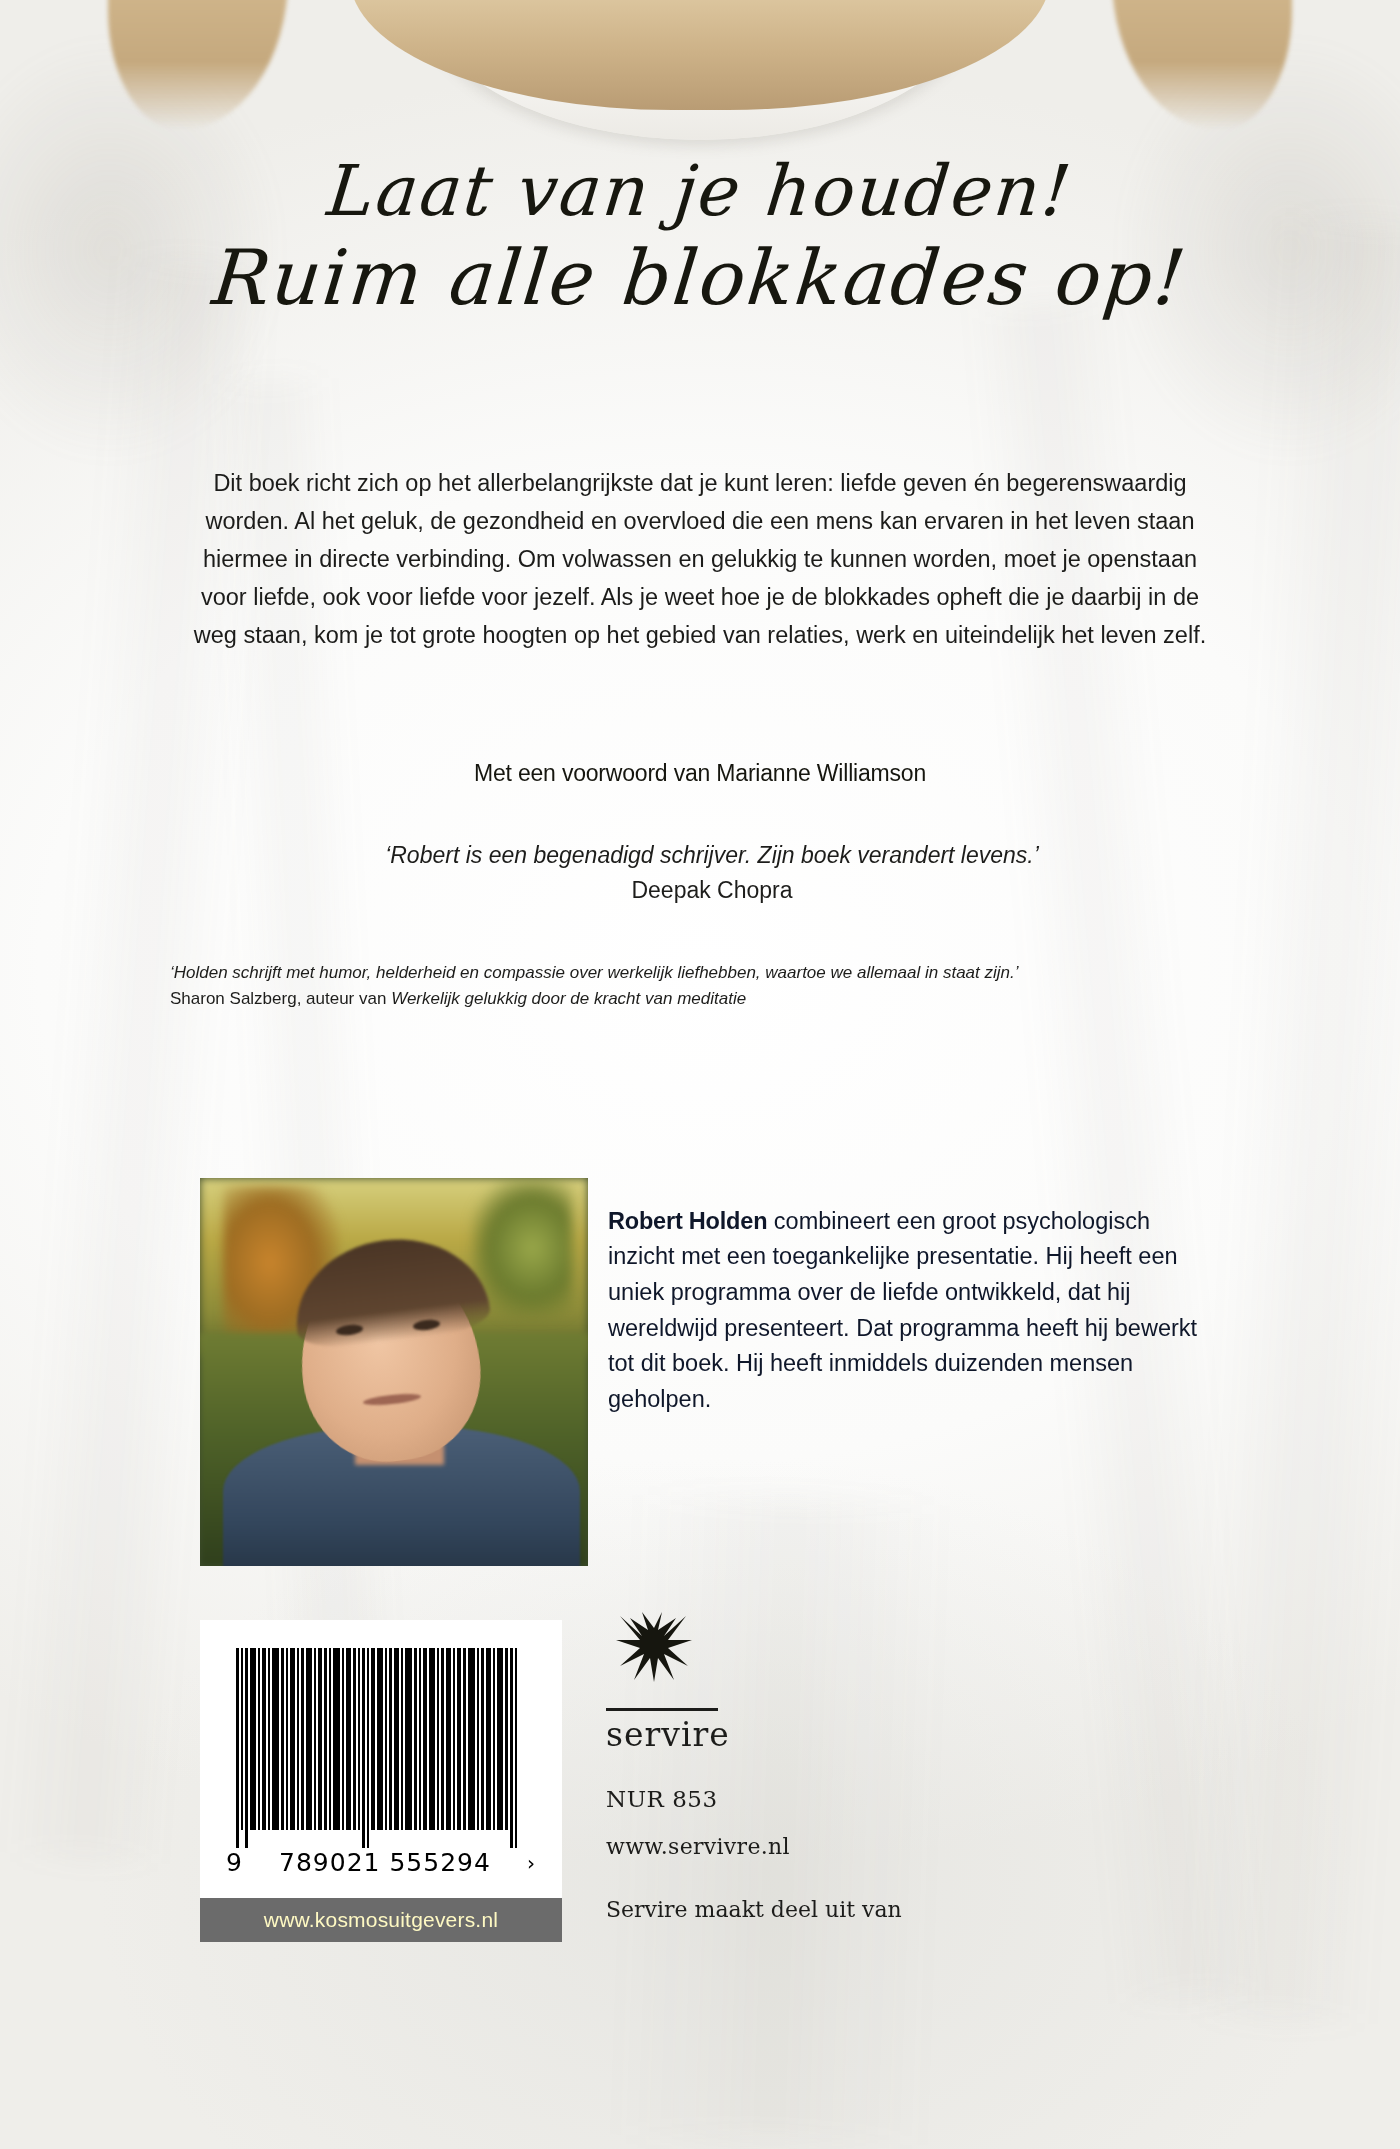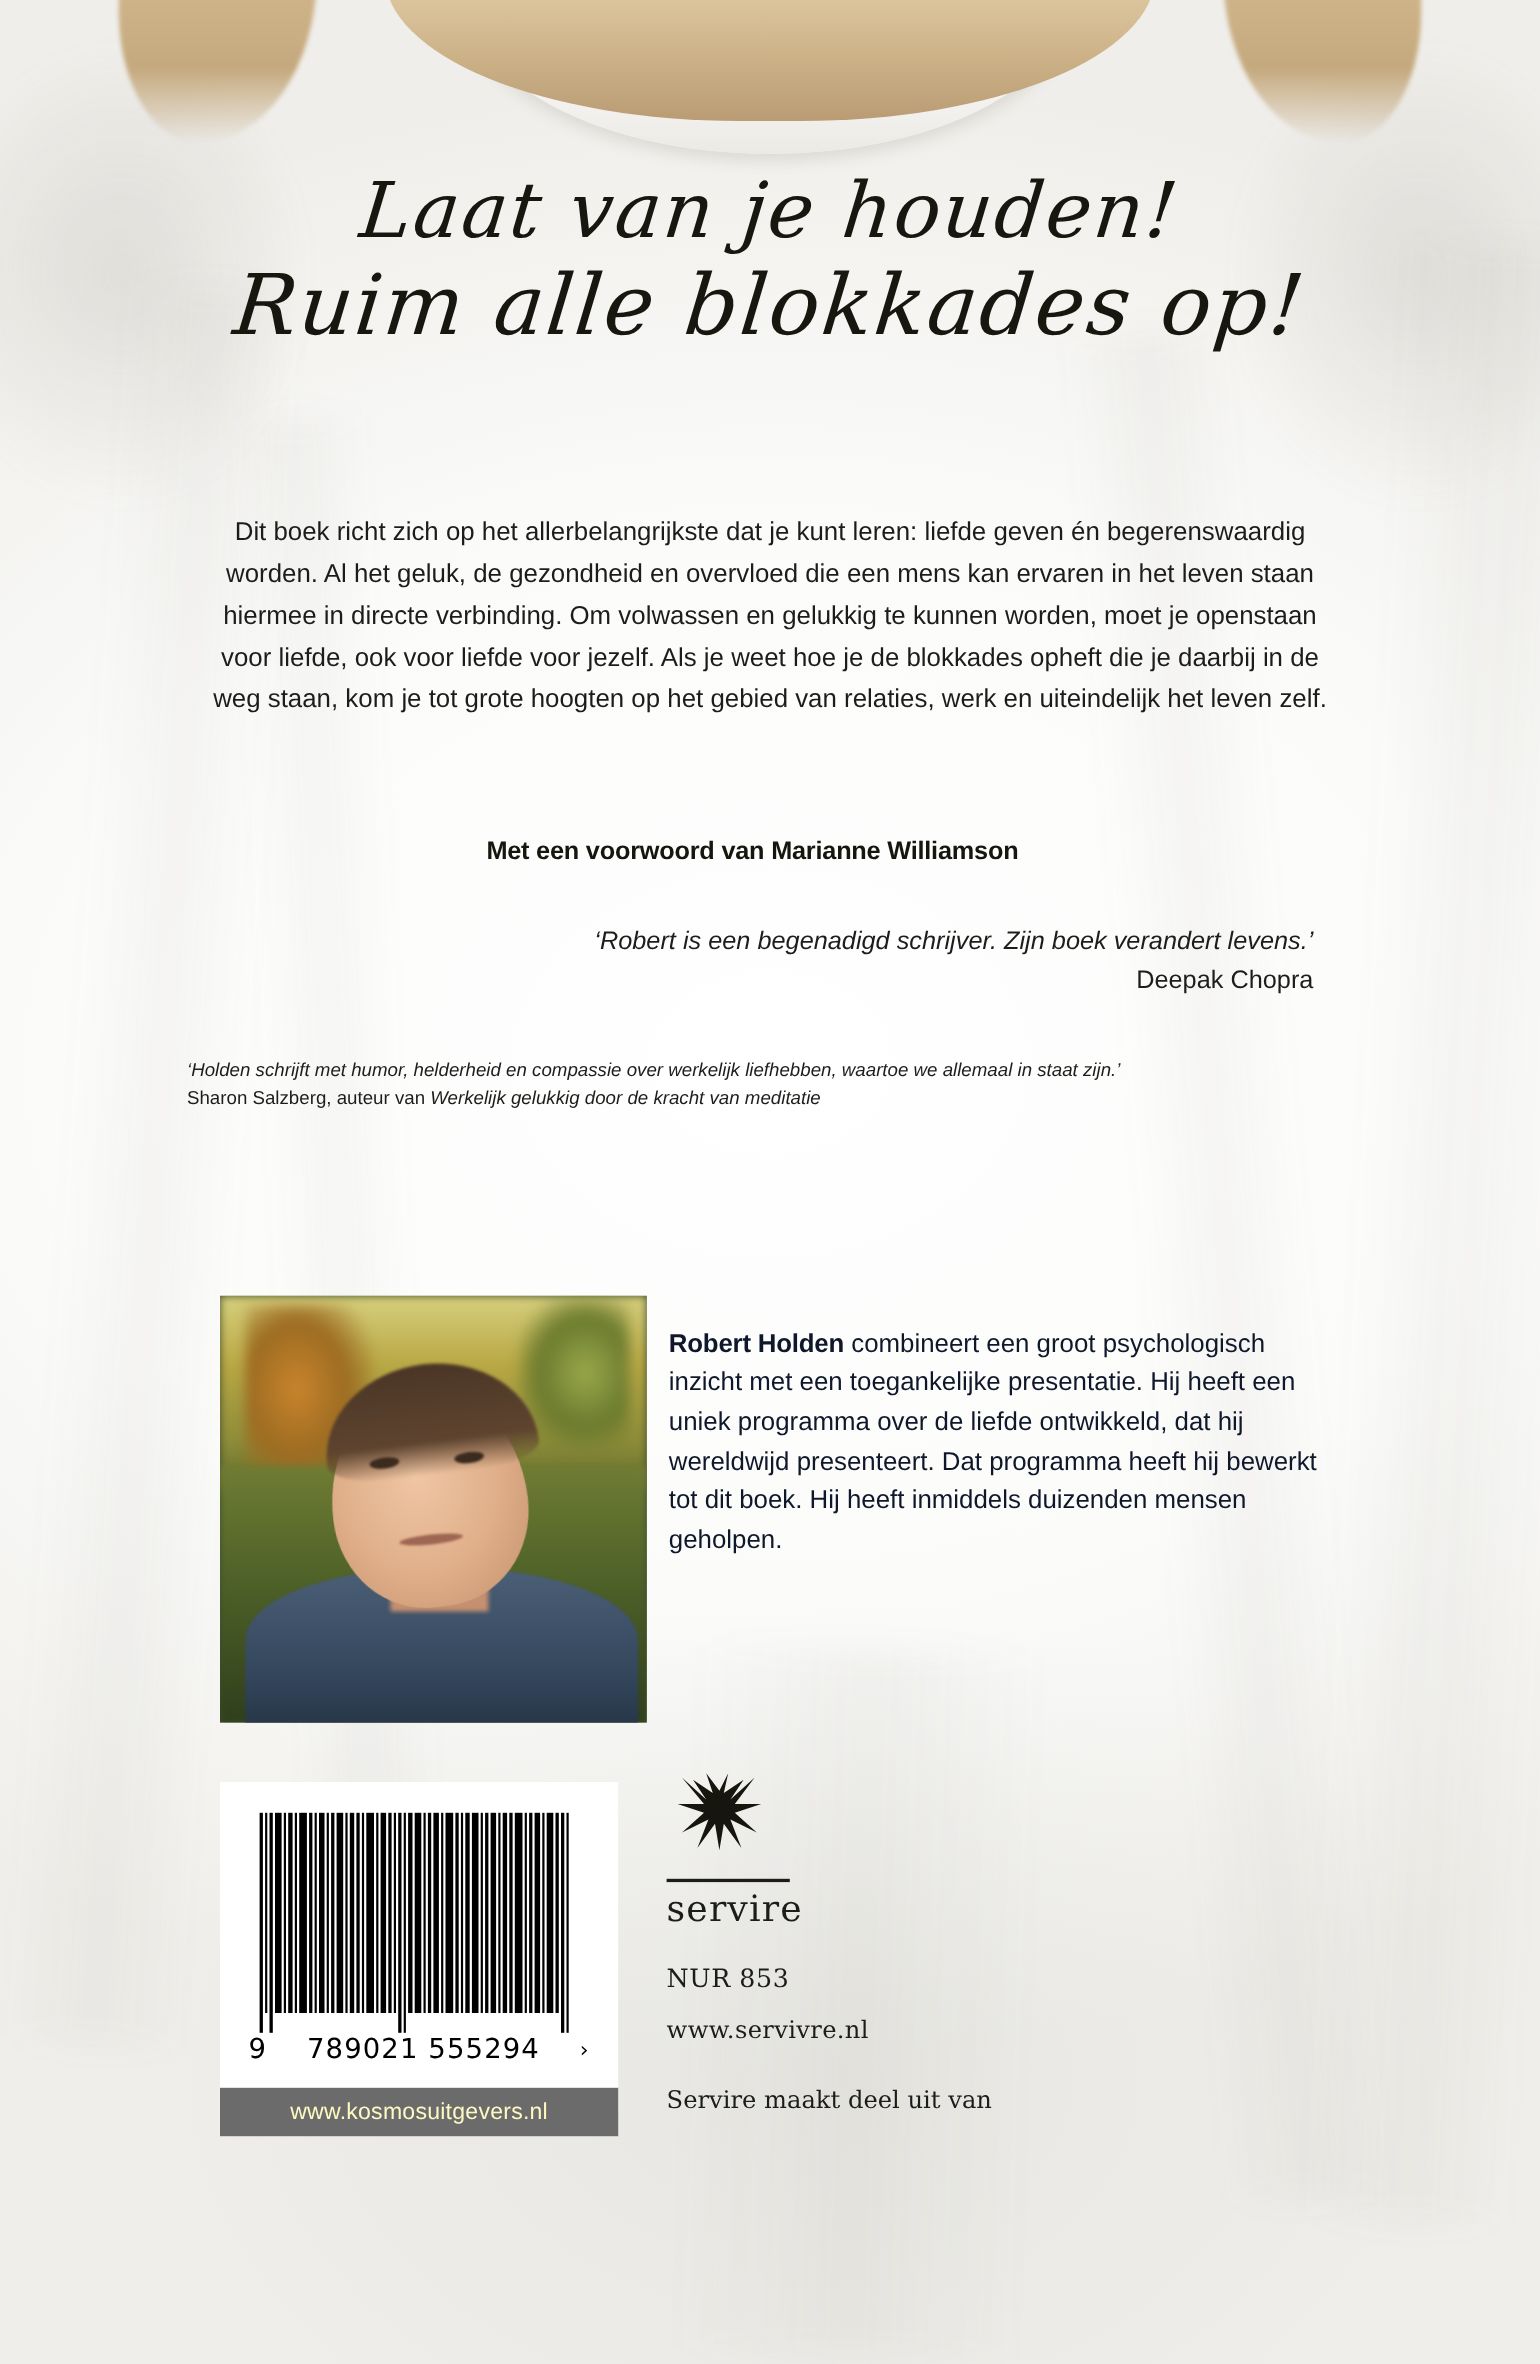--- a/index.html
+++ b/index.html
@@ -125,36 +125,36 @@
     top: 440px;
     width: 1020px;
     text-align: center;
     font-size: 23.5px;
     line-height: 1.62;
     color: #1c1c1a;
   }
 
   .foreword {
     position: absolute;
-    left: 174px;
+    left: 190px;
     top: 760px;
     width: 1020px;
     text-align: center;
     font-size: 23px;
-    font-weight: bold;
+    font-weight: normal;
     letter-spacing: -0.2px;
     color: #16160f;
   }
 
   .quote-1 {
     position: absolute;
-    left: 174px;
+    left: 202px;
     top: 838px;
     width: 1020px;
-    text-align: right;
+    text-align: center;
     font-size: 23px;
     line-height: 1.5;
   }
   .quote-1 .q { font-style: italic; }
   .quote-1 .attr { display: block; }
 
   .quote-2 {
     position: absolute;
     left: 170px;
     top: 960px;

